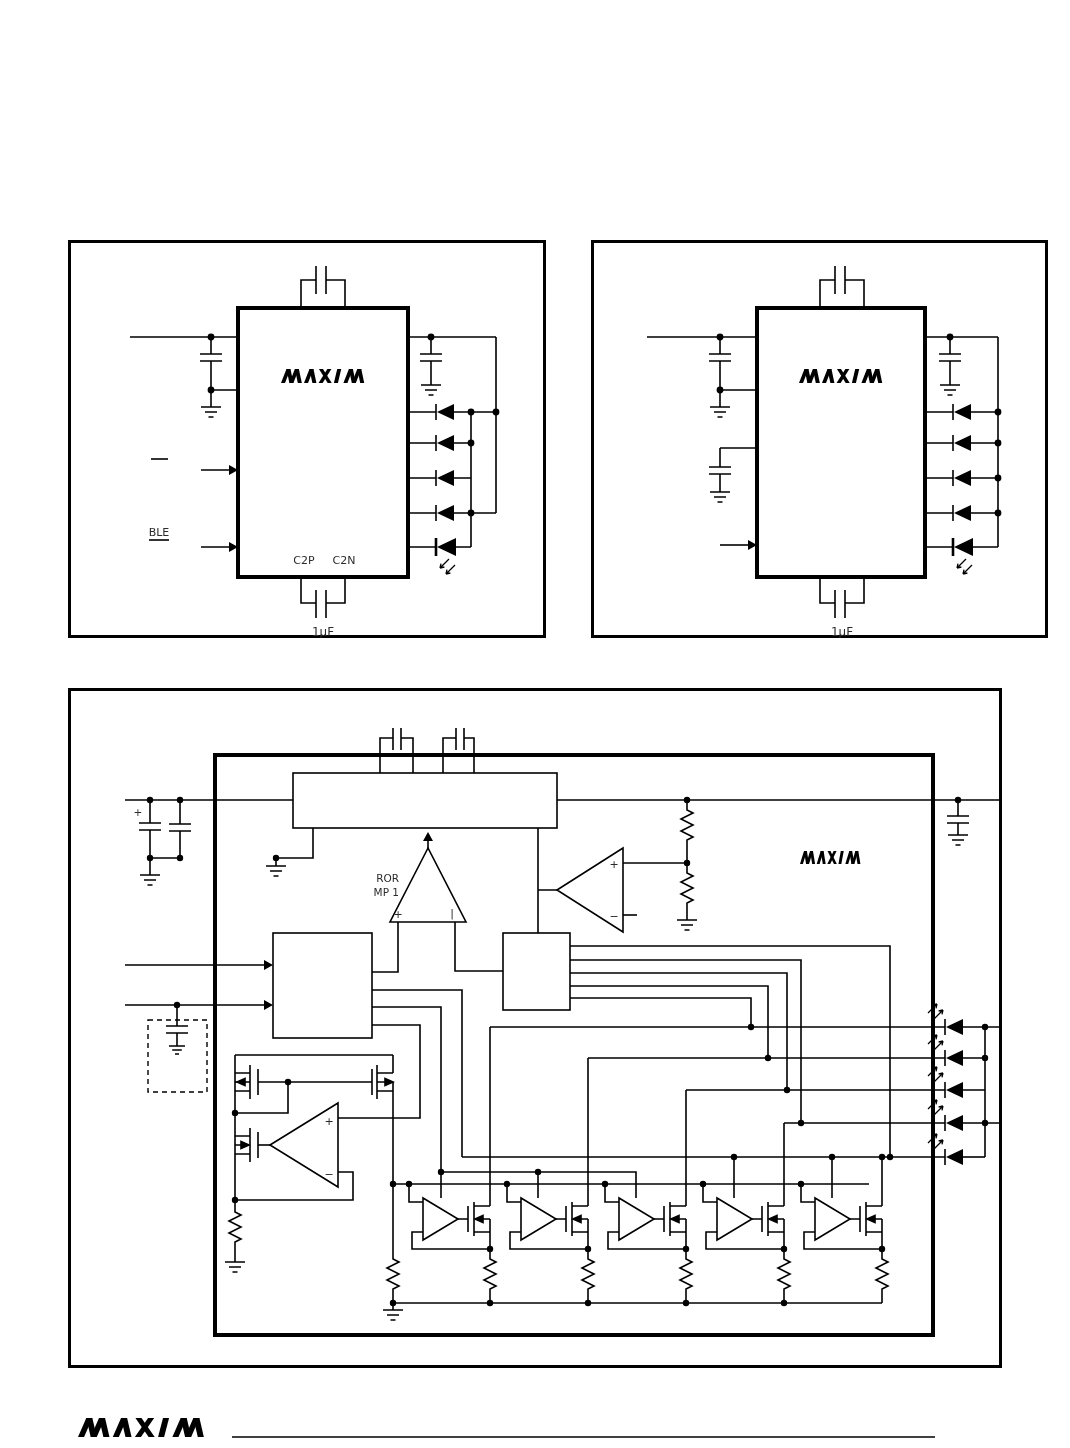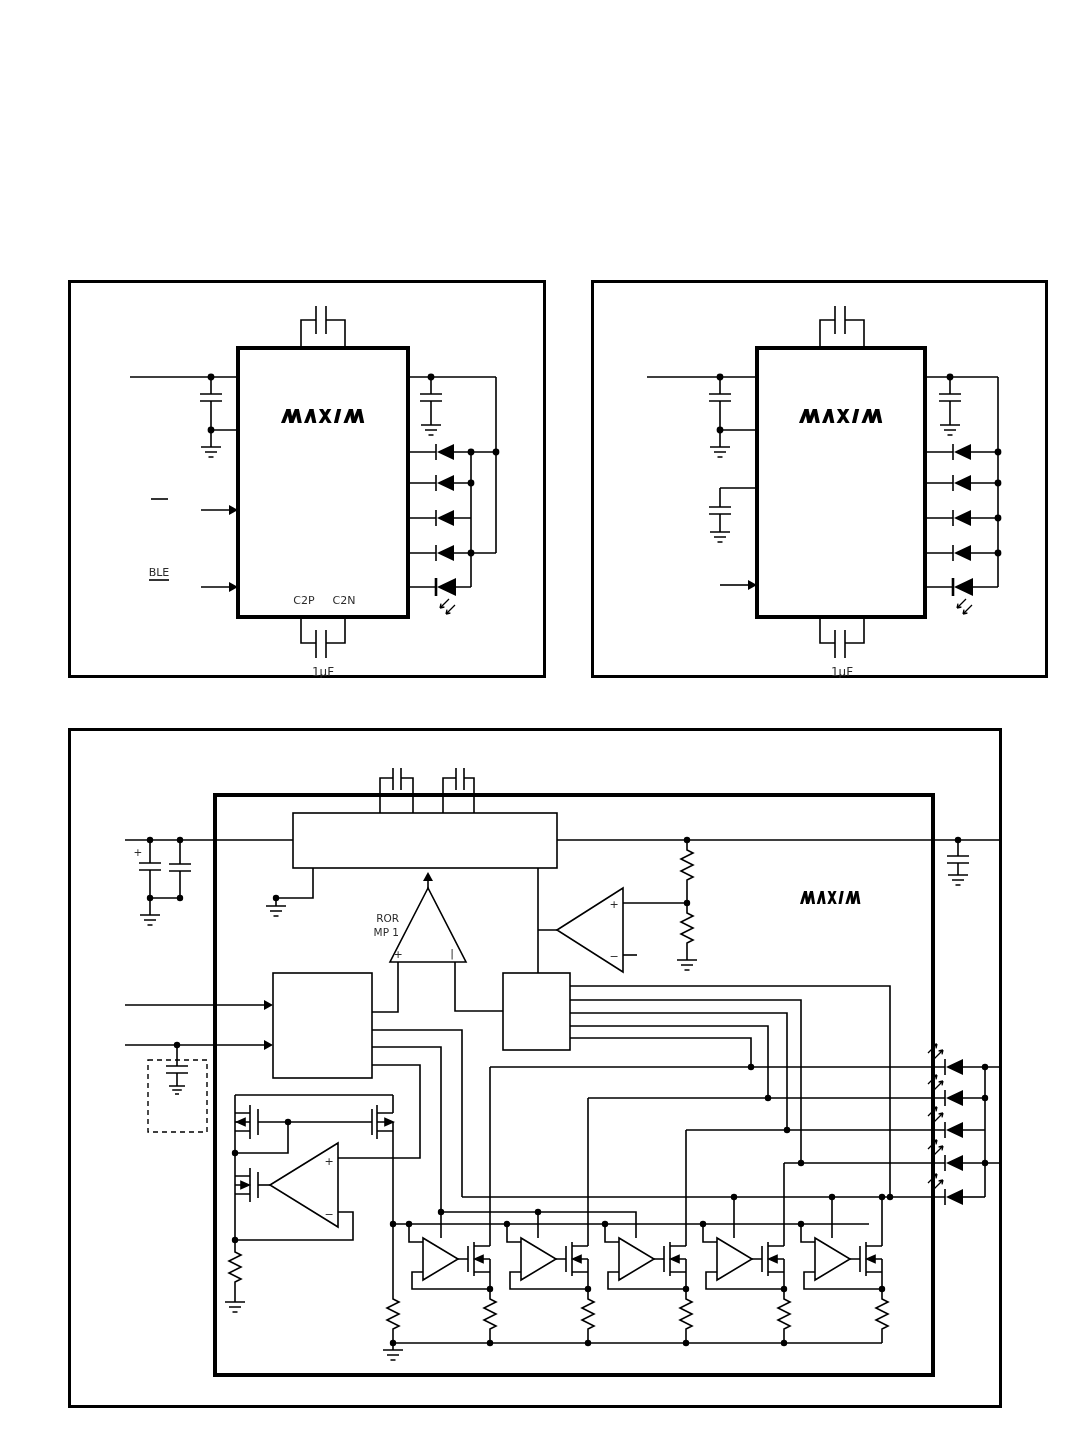--- a/index.html
+++ b/index.html
@@ -1,17 +1,17 @@
 <!DOCTYPE html>
 <html><head>
 <meta charset="utf-8">
 <style>
   html,body{margin:0;padding:0;background:#fff;}
   body{width:1070px;height:1448px;position:relative;font-family:"DejaVu Sans",sans-serif;}
-  .fig{position:absolute;margin-top:40px;}
+  .fig{position:absolute;}
   svg{display:block;}
   .w{stroke:#000;stroke-width:1.6;fill:none;stroke-linecap:butt;}
   .thk{stroke:#000;stroke-width:4;fill:none;}
   .frame{stroke:#000;stroke-width:3;fill:none;}
   .dot{fill:#000;stroke:none;}
   .lbl{fill:#2b2b2b;font-size:11px;}
   .lbl2{fill:#2b2b2b;font-size:12px;}
   .lbl3{fill:#2b2b2b;font-size:10.5px;}
   .dash{stroke:#000;stroke-width:1.4;fill:none;stroke-dasharray:5 4;}
 </style>

